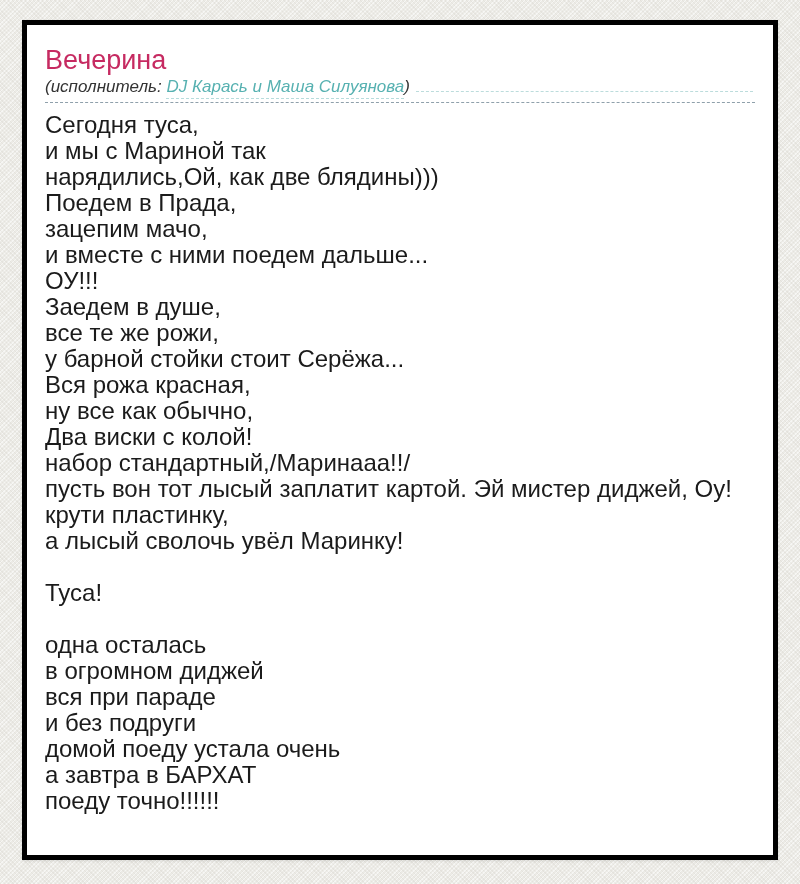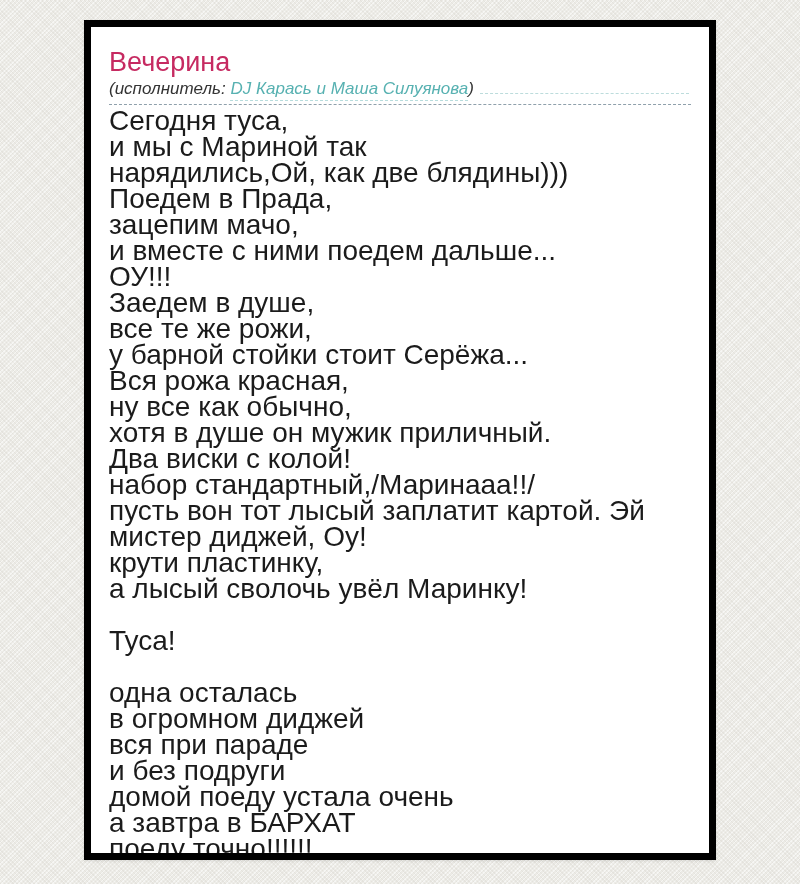--- a/index.html
+++ b/index.html
@@ -14,24 +14,24 @@
     background-color: #ecebe6;
     background-image:
       repeating-linear-gradient(45deg, rgba(175,170,160,0.13) 0 1px, transparent 1px 3px),
       repeating-linear-gradient(-45deg, rgba(255,255,255,0.55) 0 1px, transparent 1px 3px);
     overflow: hidden;
   }
 
   .card {
     position: relative;
     margin: 20px auto 0 auto;
-    width: 632px;
+    width: 756px;
     height: 840px;
     background: #ffffff;
-    border: 7px solid #000000;
+    border: 5px solid #000000;
     box-shadow: 0 1px 3px rgba(0,0,0,0.10);
     padding: 20px 18px 25px 18px;
     overflow: hidden;
   }
 
   .title {
     font-size: 27px;
     font-weight: normal;
     line-height: 31px;
     color: #c62a61;
@@ -58,22 +58,22 @@
   }
 
   .leader-line {
     flex: 1 1 auto;
     border-bottom: 1px dashed #bcdcdc;
     margin: 0 2px 4px 6px;
     height: 1px;
   }
 
   .lyrics {
-    margin-top: 3px;
-    font-size: 28px;
+    margin-top: 9px;
+    font-size: 24px;
     line-height: 26px;
     color: #1b1b1b;
   }
 
   .lyric-line {
     min-height: 26px;
     white-space: pre-wrap;
   }
 </style>
 </head>
@@ -96,21 +96,20 @@
       <div class="lyric-line">нарядились,Ой, как две блядины)))</div>
       <div class="lyric-line">Поедем в Прада,</div>
       <div class="lyric-line">зацепим мачо,</div>
       <div class="lyric-line">и вместе с ними поедем дальше...</div>
       <div class="lyric-line">ОУ!!!</div>
       <div class="lyric-line">Заедем в душе,</div>
       <div class="lyric-line">все те же рожи,</div>
       <div class="lyric-line">у барной стойки стоит Серёжа...</div>
       <div class="lyric-line">Вся рожа красная,</div>
       <div class="lyric-line">ну все как обычно,</div>
-      <div class="lyric-line">хотя в душе он мужик приличный.</div>
       <div class="lyric-line">Два виски с колой!</div>
       <div class="lyric-line">набор стандартный,/Маринааа!!/</div>
       <div class="lyric-line">пусть вон тот лысый заплатит картой. Эй мистер диджей, Оу!</div>
       <div class="lyric-line">крути пластинку,</div>
       <div class="lyric-line">а лысый сволочь увёл Маринку!</div>
       <div class="lyric-line"></div>
       <div class="lyric-line">Туса!</div>
       <div class="lyric-line"></div>
       <div class="lyric-line">одна осталась</div>
       <div class="lyric-line">в огромном диджей</div>

